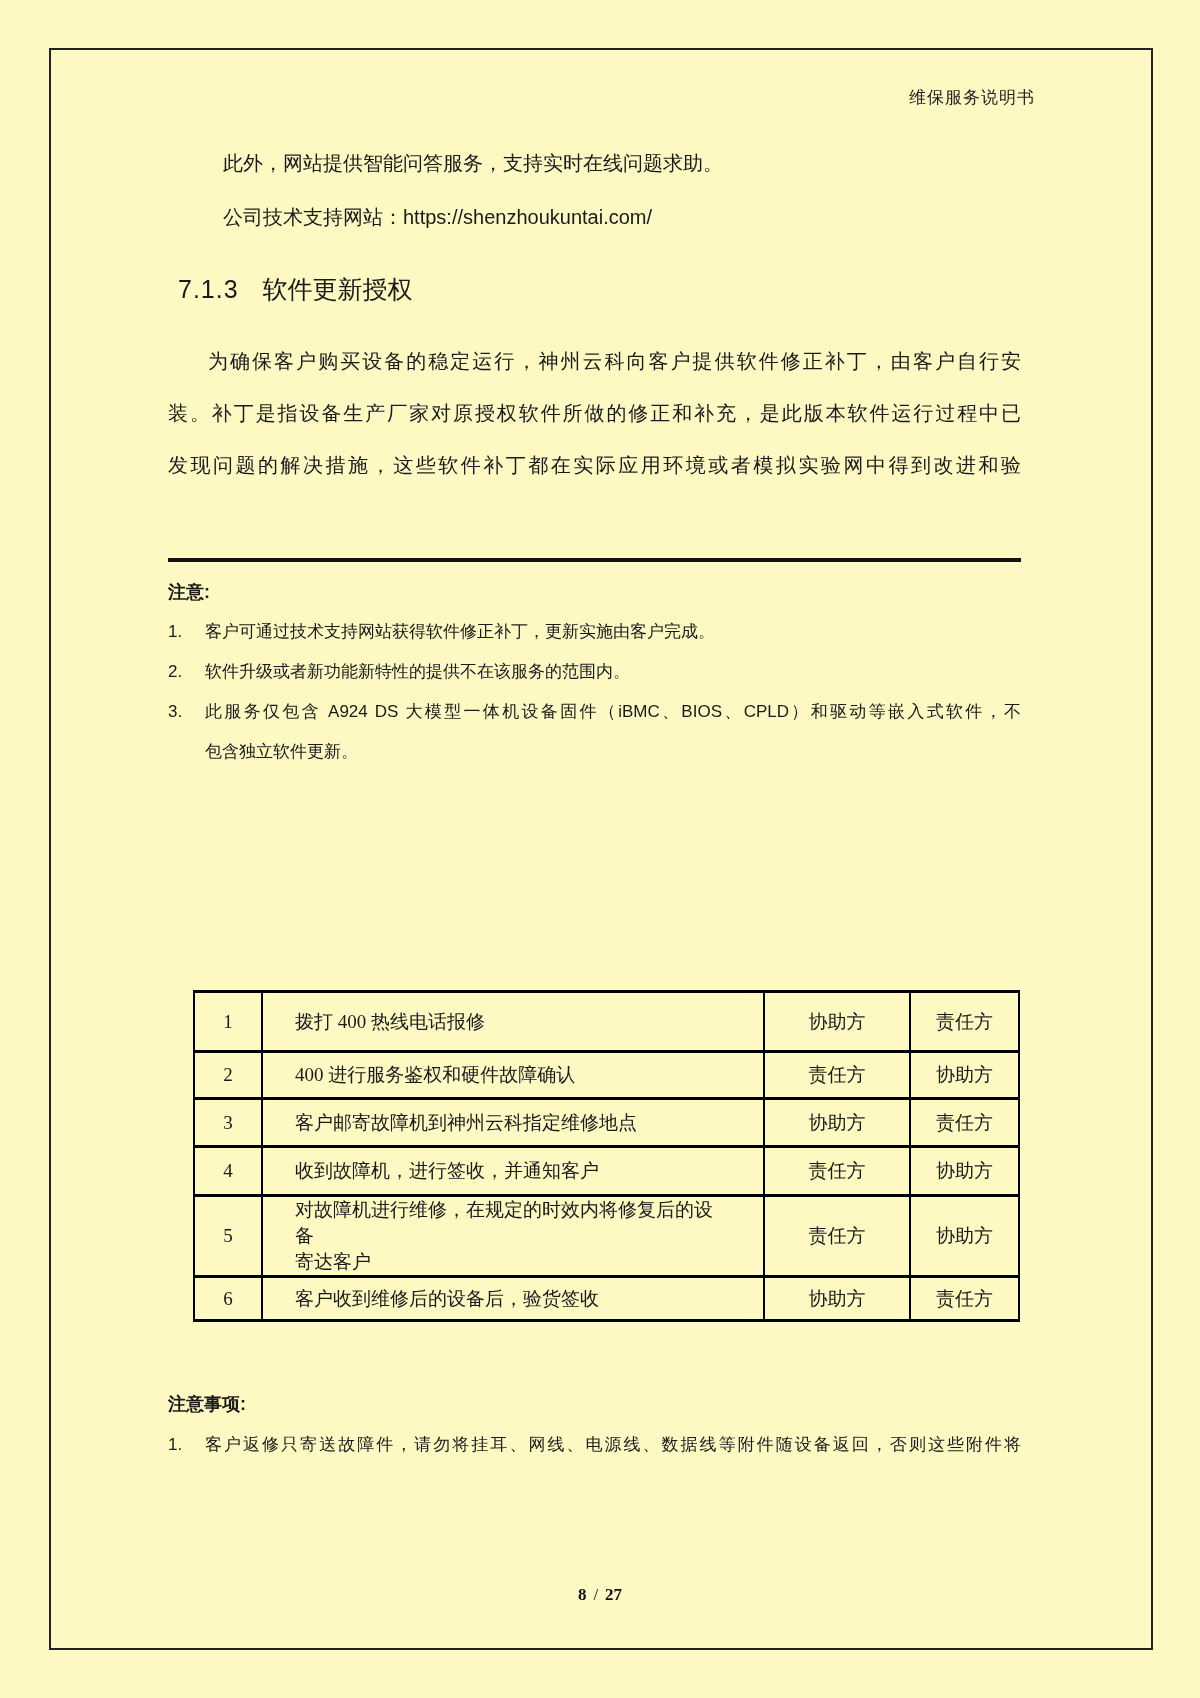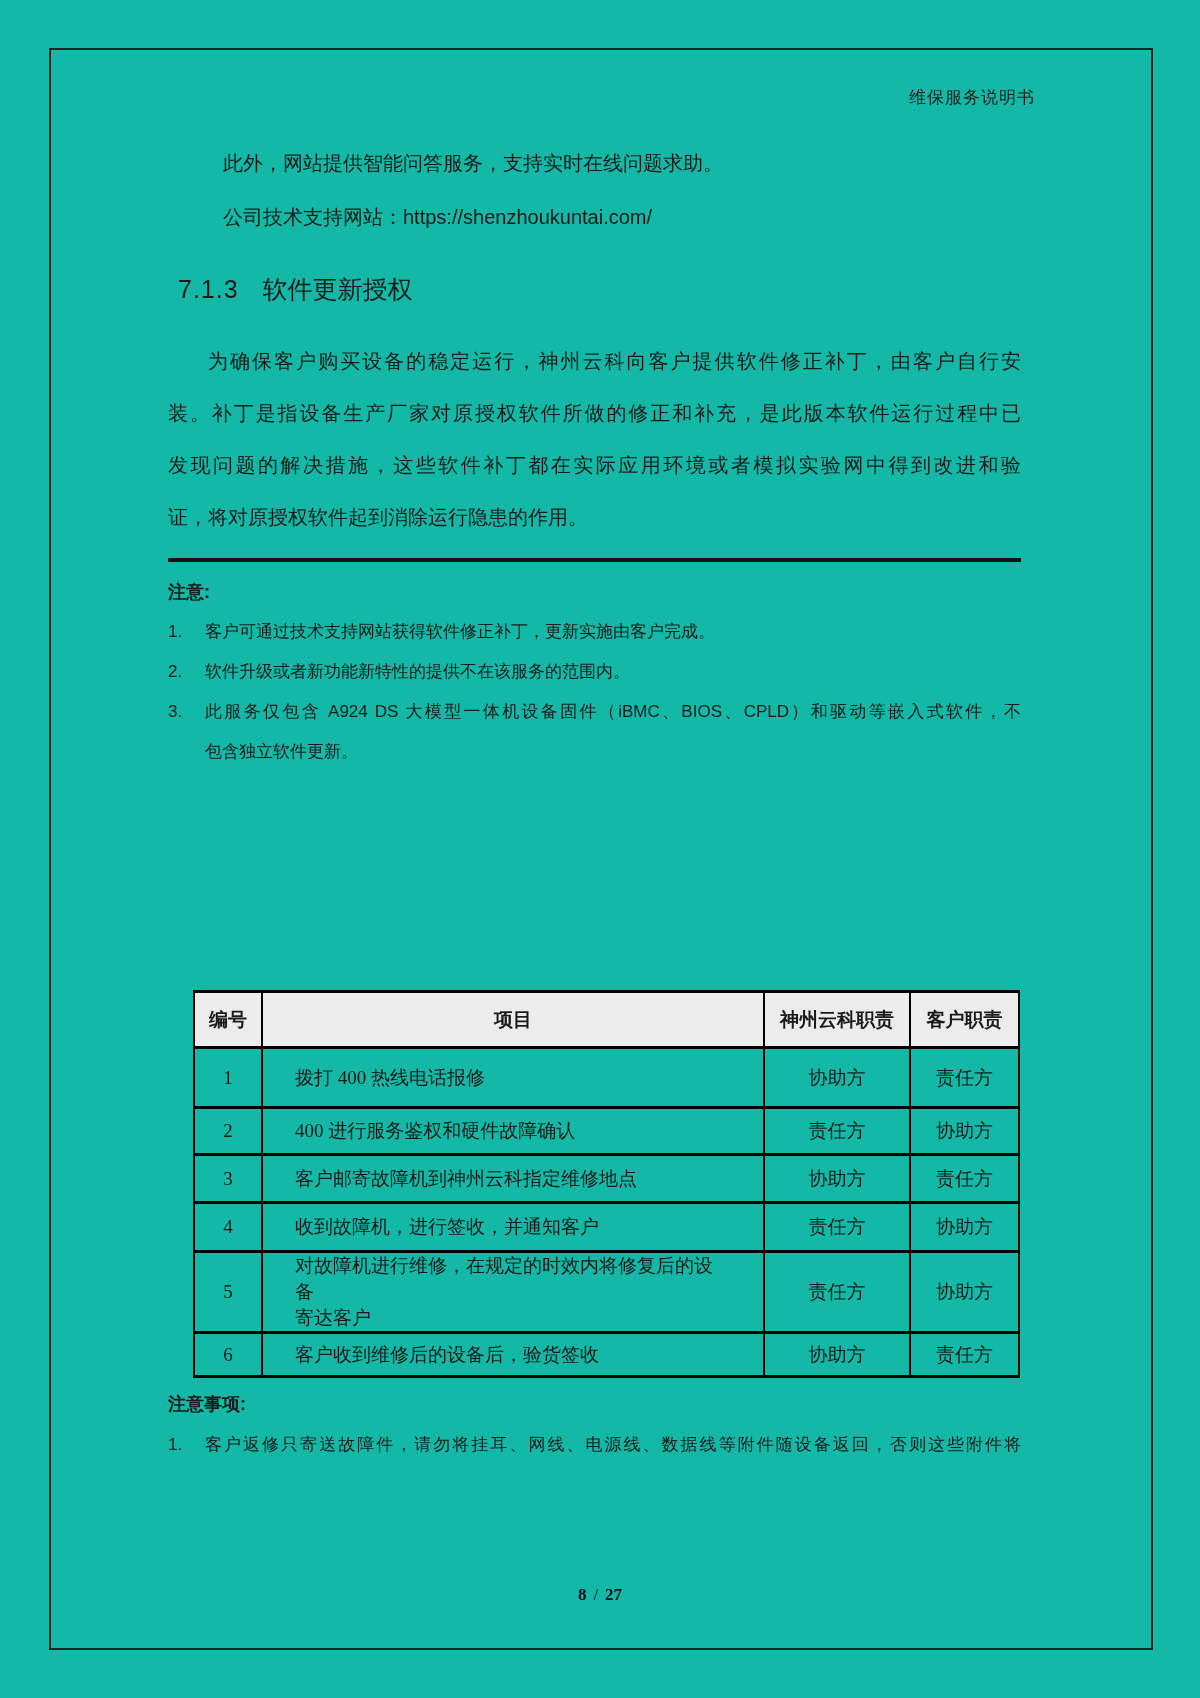--- a/index.html
+++ b/index.html
@@ -1,16 +1,16 @@
 <!DOCTYPE html>
 <html><head>
 <meta charset="utf-8">
 <style>
   html,body{margin:0;padding:0;background:#fff;}
-  .page{position:relative;width:1200px;height:1698px;background:#14b8a6;color:#1a1a1a;overflow:hidden;}
+  .page{position:relative;width:1200px;height:1698px;background:#fef9c3;color:#1a1a1a;overflow:hidden;}
   .abs{position:absolute;}
   .sans{font-family:"Liberation Sans",sans-serif;}
   .serif{font-family:"Liberation Serif",serif;}
 
   .frame{left:49px;top:48px;width:1100px;height:1598px;border:2px solid #222;}
 
   .doc-header{top:86px;left:600px;width:435px;text-align:right;font-family:"Liberation Serif",serif;font-size:17px;letter-spacing:1px;color:#222;}
 
   .p-intro{left:168px;width:853px;font-size:20px;line-height:28px;text-indent:55px;}
   .p1{top:149px;}
@@ -68,21 +68,20 @@
   <div class="abs p-intro p2">公司技术支持网站：https://shenzhoukuntai.com/</div>
 
   <div class="abs h-sec h-713">
     <span class="h-num">7.1.3</span><span>软件更新授权</span>
   </div>
 
   <div class="abs para-713">
     <div class="ln indent jlast">为确保客户购买设备的稳定运行，神州云科向客户提供软件修正补丁，由客户自行安</div>
     <div class="ln jlast">装。补丁是指设备生产厂家对原授权软件所做的修正和补充，是此版本软件运行过程中已</div>
     <div class="ln jlast">发现问题的解决措施，这些软件补丁都在实际应用环境或者模拟实验网中得到改进和验</div>
-    <div class="ln">证，将对原授权软件起到消除运行隐患的作用。</div>
   </div>
 
   <div class="abs rule"></div>
 
   <div class="abs note-title nt1">注意:</div>
 
   <div class="abs nlist nlist-1">
     <div class="nitem">
       <span class="num">1.</span>
       <span class="txt">客户可通过技术支持网站获得软件修正补丁，更新实施由客户完成。</span>
@@ -104,26 +103,20 @@
 
   <div class="abs tbl-wrap">
     <table class="rma">
       <colgroup>
         <col class="col-no">
           <col class="col-item">
           <col class="col-vendor">
           <col class="col-cust">
       </colgroup>
       <tbody>
-          <tr class="hrow">
-        <th>编号</th>
-        <th>项目</th>
-        <th>神州云科职责</th>
-        <th>客户职责</th>
-      </tr>
       <tr class="r1">
         <td>1</td>
         <td class="c-item">拨打 400 热线电话报修</td>
         <td>协助方</td>
         <td>责任方</td>
       </tr>
       <tr class="r2">
         <td>2</td>
         <td class="c-item">400 进行服务鉴权和硬件故障确认</td>
         <td>责任方</td>

